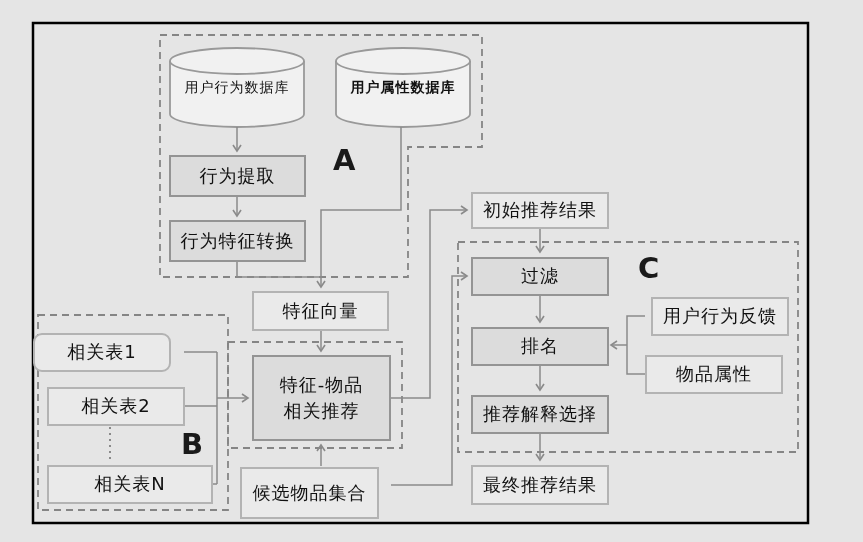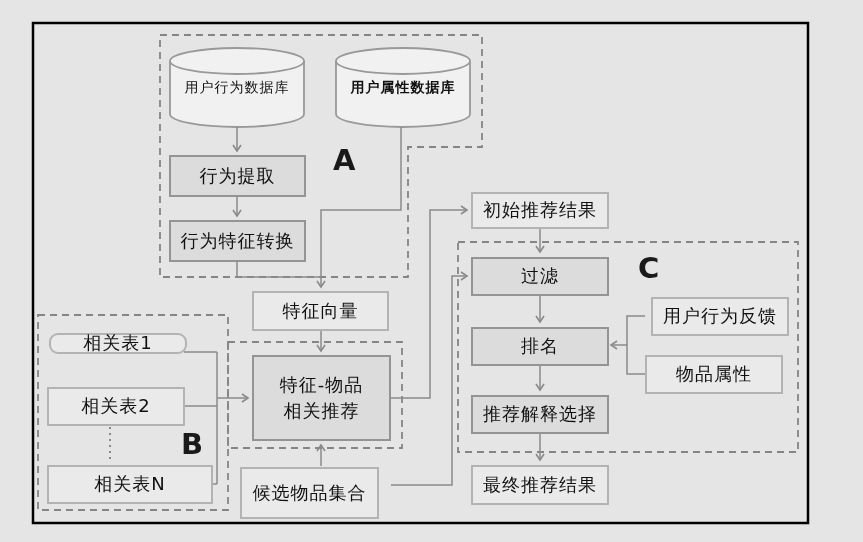--- a/index.html
+++ b/index.html
@@ -83,21 +83,21 @@
 
   <div class="box dark" style="left:169px;top:155px;width:137px;height:42px;">行为提取</div>
   <div class="box dark" style="left:169px;top:220px;width:137px;height:42px;">行为特征转换</div>
   <div class="box light" style="left:252px;top:291px;width:137px;height:40px;">特征向量</div>
 
   <div class="box dark" style="left:252px;top:355px;width:139px;height:86px;">
     <div>特征-物品</div>
     <div>相关推荐</div>
   </div>
 
-  <div class="box light" style="left:49px;top:333px;width:138px;height:21px;border-radius:9px;">相关表1</div>
+  <div class="box light" style="left:33px;top:333px;width:138px;height:39px;border-radius:9px;">相关表1</div>
   <div class="box light" style="left:47px;top:387px;width:138px;height:39px;">相关表2</div>
   <div class="box light" style="left:47px;top:465px;width:166px;height:39px;">相关表N</div>
 
   <div class="box light" style="left:240px;top:467px;width:139px;height:52px;">候选物品集合</div>
 
   <div class="box light" style="left:471px;top:192px;width:138px;height:37px;">初始推荐结果</div>
   <div class="box dark" style="left:471px;top:257px;width:138px;height:39px;">过滤</div>
   <div class="box dark" style="left:471px;top:327px;width:138px;height:39px;text-align:right;">排名</div>
   <div class="box dark" style="left:471px;top:395px;width:138px;height:39px;">推荐解释选择</div>
   <div class="box light" style="left:471px;top:465px;width:138px;height:40px;">最终推荐结果</div>

